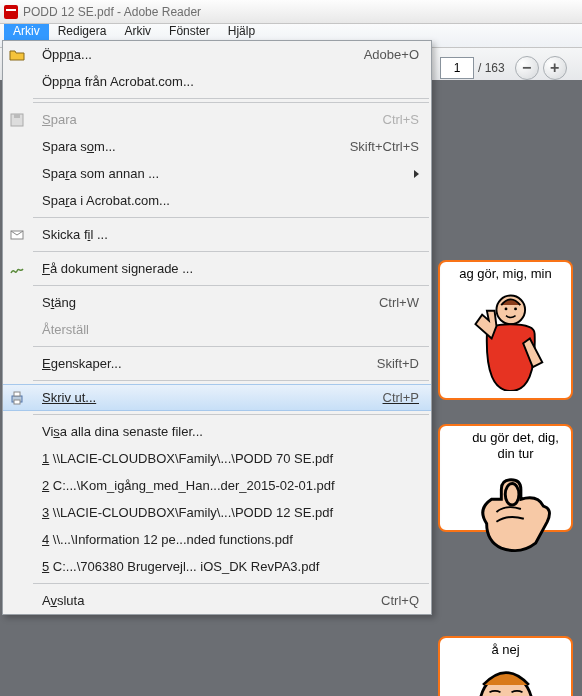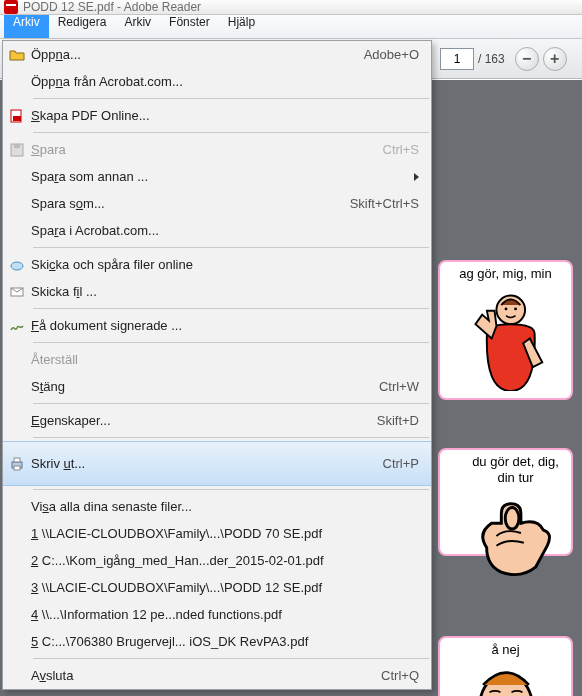--- a/index.html
+++ b/index.html
@@ -6,21 +6,21 @@
   body {
     font-family: "Segoe UI", Tahoma, sans-serif;
     font-size: 12px;
     background: #fff;
     width: 582px;
     height: 696px;
     overflow: hidden;
     position: relative;
   }
   .title-bar {
-    height: 15px;
+    height: 24px;
     background: linear-gradient(#fdfdfd,#e8e8e8);
     border-bottom: 1px solid #c5c5c5;
     display: flex;
     align-items: center;
     padding-left: 4px;
     color: #6e6e6e;
   }
   .title-bar .pdf-icon {
     width: 14px; height: 14px;
     background: #c00;
@@ -80,21 +80,21 @@
     cursor:pointer;
   }
   .document-area {
     position:absolute;
     left:0; right:0; top:80px; bottom:0;
     background:#6b6e73;
   }
   .card {
     position:absolute;
     background:#fff;
-    border:2px solid #f9a8d4;
+    border:2px solid #f97316;
     border-radius:8px;
     width:135px;
     padding:4px 4px 6px 4px;
     text-align:center;
   }
   .card-title { font-size:13px; color:#000; margin-bottom:4px; line-height:1.2; }
   .dropdown {
     position:absolute;
     left:2px;
     top:40px;
@@ -104,27 +104,29 @@
     box-shadow:3px 3px 6px rgba(0,0,0,0.25);
     font-size:13px;
   }
   .dd-row {
     display:flex;
     align-items:center;
     height:27px;
     padding-right:12px;
     color:#222;
     position:relative;
+    gap:11px;
   }
   .dd-row.disabled { color:#9a9a9a; }
   .dd-row.highlight {
     background: linear-gradient(#e8f1fb,#c7dff7);
     border-top:1px solid #a6c8ec;
     border-bottom:1px solid #a6c8ec;
-    height:45px;
+    height:27px;
+    text-decoration:underline;
   }
   .dd-icon {
     width:28px;
     display:inline-flex;
     justify-content:center;
     align-items:center;
     flex:0 0 28px;
   }
   .dd-label { flex:1; text-align:left; }
   .dd-shortcut { color:#555; }
@@ -188,21 +190,21 @@
       <path d="M45 20 Q55 8 65 20" fill="#8a3d1b" stroke="#000" stroke-width="2"></path>
       <circle cx="50" cy="24" r="1.5" fill="#000"></circle>
         <circle cx="60" cy="24" r="1.5" fill="#000"></circle>
       <path d="M50 31 Q55 35 60 31" stroke="#000" stroke-width="1.5" fill="none"></path>
       <path d="M30 50 Q28 110 55 110 Q82 110 80 50 Q80 40 55 40 Q30 40 30 50 Z" fill="#e63322" stroke="#000" stroke-width="2"></path>
       <path d="M35 55 L18 40 L25 30 L32 36 L30 26 L38 26 L40 42 Z" fill="#f7c9a6" stroke="#000" stroke-width="2"></path>
       <path d="M75 55 L88 80 L78 85 L68 60 Z" fill="#f7c9a6" stroke="#000" stroke-width="2"></path>
     </svg>
   </div>
 
-  <div class="card" style="left:438px; top:368px; height:108px;padding-left:24px;">
+  <div class="card" style="left:438px; top:344px; height:108px;padding-left:24px;">
     <div class="card-title">
       <span>du gör det, dig,</span><br><span>din tur</span>
     </div>
     <svg viewBox="0 0 100 90" width="100" height="88">
       <path d="M20 60 Q10 45 25 35 L35 35 L35 25 Q35 15 45 15 Q55 15 55 25 L55 35 Q72 30 78 42 Q88 45 82 58 L70 80 Q55 92 35 85 Q20 78 20 60 Z" fill="#f7c9a6" stroke="#000" stroke-width="3"></path>
       <ellipse cx="46" cy="30" rx="7" ry="11" fill="#f7c9a6" stroke="#000" stroke-width="3"></ellipse>
       <path d="M30 48 Q40 40 55 45" stroke="#000" stroke-width="2" fill="none"></path>
       <path d="M30 58 Q42 50 58 55" stroke="#000" stroke-width="2" fill="none"></path>
     </svg>
   </div>
@@ -232,70 +234,53 @@
     <span class="dd-shortcut">Adobe+O</span>
   </div>
 
   <div class="dd-row">
     <span class="dd-icon"></span>
     <span class="dd-label">Öpp<span class="mn">n</span>a från Acrobat.com...</span>
   </div>
 
   <div class="dd-sep"></div>
 
-  <div class="dd-row">
-    <span class="dd-icon">
-      <svg viewBox="0 0 16 16">
-          <rect x="2" y="2" width="10" height="12" fill="#fff" stroke="#c00" stroke-width="1"></rect>
-          <rect x="4" y="8" width="8" height="5" fill="#c00"></rect>
-        </svg>
-    </span>
-    <span class="dd-label"><span class="mn">S</span>kapa PDF Online...</span>
-  </div>
 
   <div class="dd-sep"></div>
 
   <div class="dd-row disabled">
     <span class="dd-icon">
       <svg viewBox="0 0 16 16">
           <rect x="2" y="2" width="12" height="12" fill="#ddd" stroke="#aaa"></rect>
           <rect x="5" y="2" width="6" height="4" fill="#bbb"></rect>
         </svg>
     </span>
     <span class="dd-label"><span class="mn">S</span>para</span>
     <span class="dd-shortcut">Ctrl+S</span>
   </div>
 
   <div class="dd-row">
     <span class="dd-icon"></span>
+    <span class="dd-label">Spara s<span class="mn">o</span>m...</span>
+    <span class="dd-shortcut">Skift+Ctrl+S</span>
+  </div>
+
+  <div class="dd-row">
+    <span class="dd-icon"></span>
     <span class="dd-label">Spa<span class="mn">r</span>a som annan ...</span>
     <span class="submenu-arrow"></span>
   </div>
 
   <div class="dd-row">
     <span class="dd-icon"></span>
-    <span class="dd-label">Spara s<span class="mn">o</span>m...</span>
-    <span class="dd-shortcut">Skift+Ctrl+S</span>
-  </div>
-
-  <div class="dd-row">
-    <span class="dd-icon"></span>
     <span class="dd-label">Spa<span class="mn">r</span>a i Acrobat.com...</span>
   </div>
 
   <div class="dd-sep"></div>
 
-  <div class="dd-row">
-    <span class="dd-icon">
-      <svg viewBox="0 0 16 16">
-          <ellipse cx="8" cy="9" rx="6" ry="4" fill="#bfe0f5" stroke="#4a90c2"></ellipse>
-        </svg>
-    </span>
-    <span class="dd-label">Ski<span class="mn">c</span>ka och spåra filer online</span>
-  </div>
 
   <div class="dd-row">
     <span class="dd-icon">
       <svg viewBox="0 0 16 16">
           <rect x="2" y="4" width="12" height="8" fill="#fff" stroke="#888"></rect>
           <path d="M2 4l6 4 6-4" fill="none" stroke="#888"></path>
         </svg>
     </span>
     <span class="dd-label">Skicka f<span class="mn">i</span>l ...</span>
   </div>
@@ -306,29 +291,29 @@
     <span class="dd-icon">
       <svg viewBox="0 0 16 16">
           <path d="M2 12c3-6 4 2 6-2s3 2 6-2" fill="none" stroke="#5a8a3a" stroke-width="1.5"></path>
         </svg>
     </span>
     <span class="dd-label"><span class="mn">F</span>å dokument signerade ...</span>
   </div>
 
   <div class="dd-sep"></div>
 
-  <div class="dd-row disabled">
-    <span class="dd-icon"></span>
-    <span class="dd-label">Återställ</span>
-  </div>
-
   <div class="dd-row">
     <span class="dd-icon"></span>
     <span class="dd-label">S<span class="mn">t</span>äng</span>
     <span class="dd-shortcut">Ctrl+W</span>
+  </div>
+
+  <div class="dd-row disabled">
+    <span class="dd-icon"></span>
+    <span class="dd-label">Återställ</span>
   </div>
 
   <div class="dd-sep"></div>
 
   <div class="dd-row">
     <span class="dd-icon"></span>
     <span class="dd-label"><span class="mn">E</span>genskaper...</span>
     <span class="dd-shortcut">Skift+D</span>
   </div>
 

